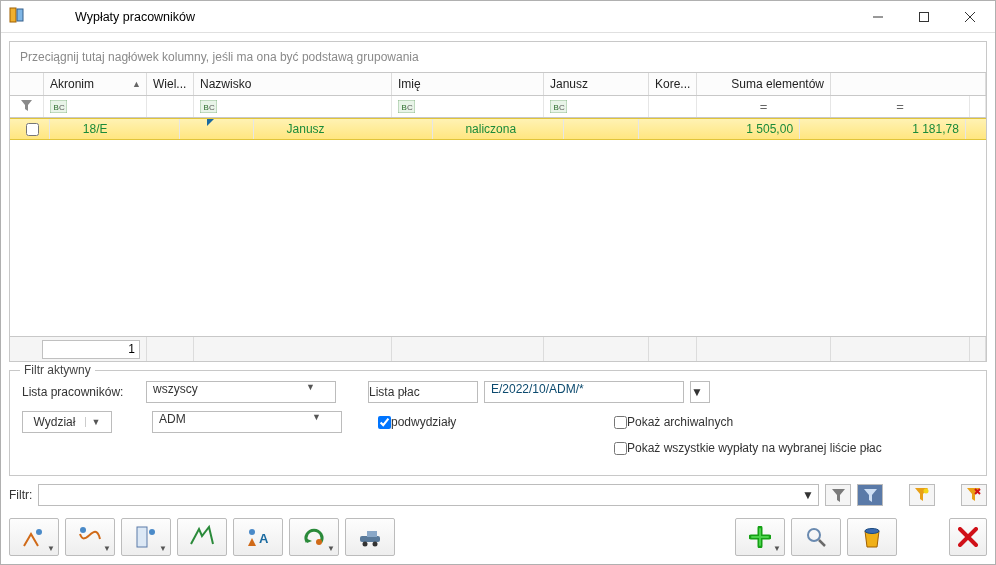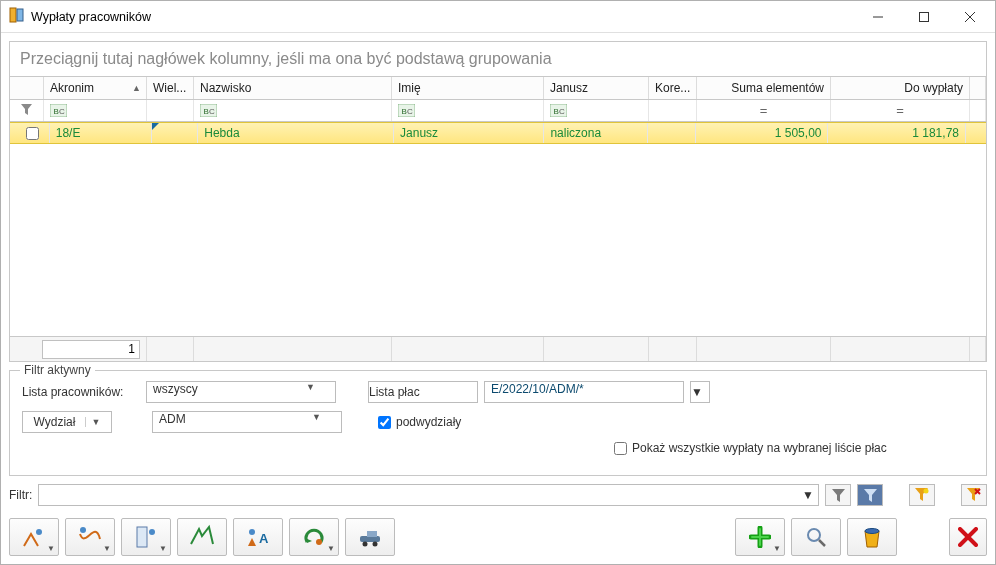--- a/index.html
+++ b/index.html
@@ -1,26 +1,26 @@
 <!DOCTYPE html>
 <html><head>
 <meta charset="utf-8">
 <style>
 * { box-sizing: border-box; margin: 0; padding: 0; }
 body { font-family: "Segoe UI", Tahoma, sans-serif; font-size: 12px; background: #fff; color: #333; }
 .window { width: 996px; height: 565px; border: 1px solid #b0b0b0; display: flex; flex-direction: column; background: #fff; }
 
 .titlebar { height: 32px; display: flex; align-items: center; padding: 0 2px 0 8px; background: #fff; border-bottom: 1px solid #e0e0e0; }
 .titlebar .app-icon { margin-right: 6px; font-size: 14px; }
-.titlebar .title { flex: 1; font-size: 12.5px; color: #000; }
+.titlebar .title { flex: 1; font-size: 12.5px; color: #000; margin-left: 44px; }
 .titlebar .winbtn { width: 46px; height: 32px; display: flex; align-items: center; justify-content: center; color: #333; }
 
 .grid-wrap { flex: 1; margin: 8px; border: 1px solid #c8c8c8; display: flex; flex-direction: column; }
 
-.grouphint { padding: 8px 10px; color: #8a8a8a; font-size: 16px; }
+.grouphint { padding: 8px 10px; color: #8a8a8a; font-size: 12px; }
 
 .headers { height: 24px; border-bottom: 1px solid #c8c8c8; border-top: 1px solid #c8c8c8; display: flex; background: #fcfcfc; }
 .hcell { border-right: 1px solid #dcdcdc; padding: 0 6px; display: flex; align-items: center; overflow: hidden; white-space: nowrap; color: #222; position: relative; }
 .hcell.cb { width: 34px; }
 .hcell.akr { width: 103px; }
 .hcell.wiel { width: 47px; }
 .hcell.nazw { width: 198px; }
 .hcell.imie { width: 152px; }
 .hcell.stat { width: 105px; }
 .hcell.kore { width: 48px; }
@@ -74,21 +74,21 @@
 .sumcell.dowy { width: 139px; }
 .sumcell.rest { flex: 1; }
 
 .filter-panel { margin: 0 8px 4px 8px; border: 1px solid #c8c8c8; padding: 10px 12px 8px 12px; position: relative; }
 .filter-panel .legend { position: absolute; top: -8px; left: 10px; background: #fff; padding: 0 4px; font-size: 12px; color: #444; }
 .fp-row { display: flex; align-items: center; margin-bottom: 8px; gap: 6px; }
 .lbl { font-size: 12px; color: #333; }
 .sel { height: 22px; border: 1px solid #bcbcbc; background: #fff; display: flex; align-items: flex-start; justify-content: space-between; padding: 0 20px 0 6px; }
 .sel .caret { font-size: 9px; color: #555; }
 .btn-like { height: 22px; border: 1px solid #bcbcbc; background: #fff; display: flex; align-items: center; justify-content: flex-start; }
-.chk { display: flex; align-items: flex-end; gap: 5px; }
+.chk { display: flex; align-items: flex-end; }
 
 .filter-row { display: flex; align-items: center; margin: 4px 8px 8px 8px; gap: 6px; }
 .filter-row .big-input { flex: 1; height: 22px; border: 1px solid #bcbcbc; background: #fff; display: flex; align-items: center; justify-content: space-between; padding: 0 4px 0 6px; }
 .iconbtn { width: 26px; height: 22px; border: 1px solid #bcbcbc; background: #f5f5f5; display: flex; align-items: center; justify-content: center; font-size: 13px; }
 
 .bottom-bar { display: flex; align-items: flex-start; padding: 4px 8px 8px 8px; gap: 6px; }
 .bigbtn { width: 50px; height: 38px; border: 1px solid #bcbcbc; background: linear-gradient(#fdfdfd,#eee); display: flex; align-items: center; justify-content: center; border-radius: 2px; font-size: 18px; position: relative; }
 .bigbtn .drop { font-size: 8px; color: #555; position: absolute; bottom: 2px; right: 3px; }
 .spacer { flex: 1; }
 .bigbtn.green { color: #15a015; font-weight: bold; font-size: 22px; }
@@ -134,21 +134,20 @@
       <div class="hcell akr">
           <span>Akronim</span>
           <span class="sort-ind">▲</span>
         </div>
       <div class="hcell wiel">Wiel...</div>
       <div class="hcell nazw">Nazwisko</div>
       <div class="hcell imie">Imię</div>
       <div class="hcell stat">Janusz</div>
       <div class="hcell kore">Kore...</div>
       <div class="hcell suma">Suma elementów</div>
-      <div class="hcell dowy">Do wypłaty</div>
       <div class="hcell rest"></div>
     </div>
 
     <div class="filters">
       <div class="fcell cb">
           <span class="funnel-sm"><svg width="11" height="11" viewBox="0 0 11 11">
               <path d="M0 0 L11 0 L7 5 L7 11 L4 9 L4 5 Z" fill="#8a8a8a"></path>
             </svg></span>
         </div>
       <div class="fcell akr">
@@ -192,21 +191,20 @@
 
     <div class="rows">
       <div class="row sel">
         <div class="cell cb">
             <input type="checkbox" style="">
           </div>
         <div class="cell akr">18/E</div>
         <div class="cell wiel">
             <span class="flag"></span>
           </div>
-        <div class="cell nazw">Hebda</div>
         <div class="cell imie">Janusz</div>
         <div class="cell stat">naliczona</div>
         <div class="cell kore"></div>
         <div class="cell suma">1 505,00</div>
         <div class="cell dowy">1 181,78</div>
       </div>
     </div>
 
     <div class="sumbar">
       <div class="sumcell first">
@@ -253,20 +251,24 @@
       <div class="sel" style="width:190px">
           <span>ADM</span>
           <span class="caret">▼</span>
         </div>
       <span style="width:24px"></span>
       <label class="chk">
           <input type="checkbox" checked="" style="">
           <span>podwydziały</span>
         </label>
       <span style="flex:1"></span>
+      <label class="chk" style="width:360px">
+          <input type="checkbox" style="">
+          <span>Pokaż archiwalnych</span>
+        </label>
     </div>
 
     <div class="fp-row" style="margin-bottom:12px">
       <span style="flex:1"></span>
       <label class="chk" style="width:360px">
           <input type="checkbox" style="">
           <span>Pokaż wszystkie wypłaty na wybranej liście płac</span>
         </label>
     </div>
   </div>

